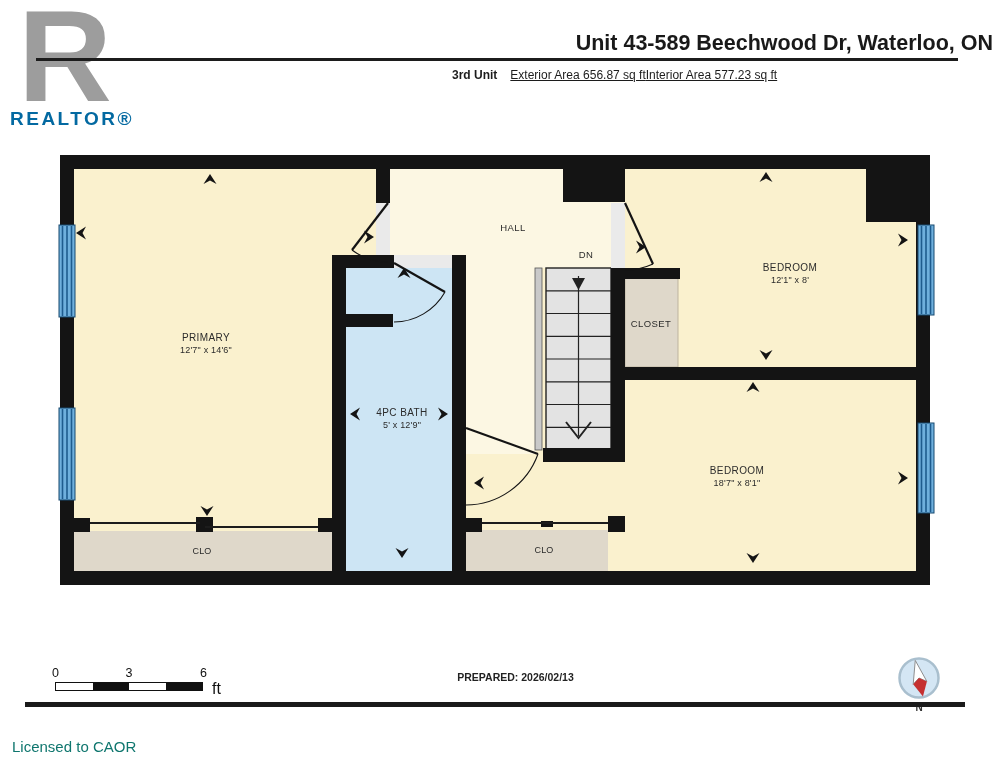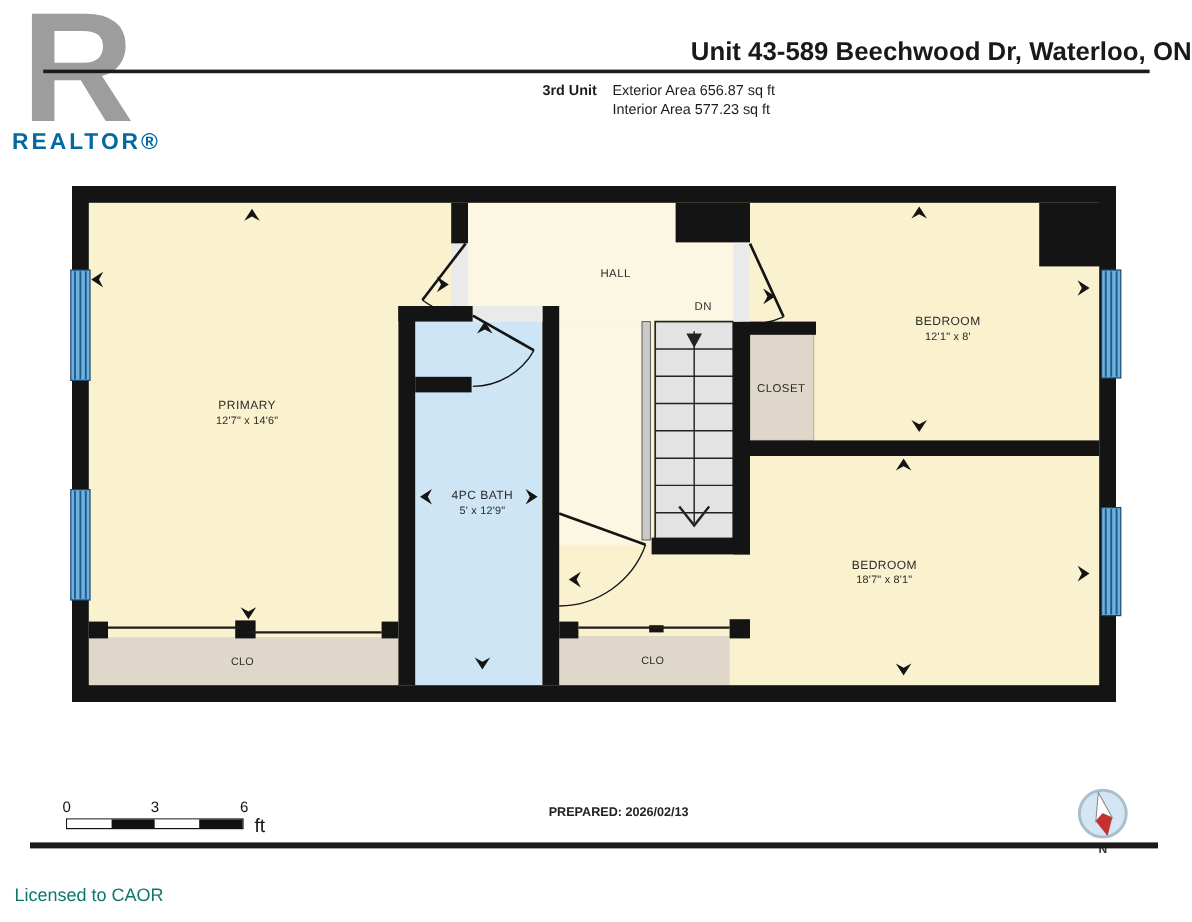--- a/index.html
+++ b/index.html
@@ -7,21 +7,21 @@
   .page{position:absolute;inset:0;}
 
   
   .logo{position:absolute;left:14px;top:4px;width:120px;height:130px;}
   .logo-r{position:absolute;left:4px;top:2px;font-size:130px;line-height:0.78;font-weight:700;color:#9d9d9d;}
   .logo-word{position:absolute;left:-4px;top:104px;font-size:19px;letter-spacing:2.5px;color:#0369a1;font-weight:700;}
   .page-title{position:absolute;left:0;right:0;top:31px;text-align:right;font-size:21.5px;font-weight:700;color:#191919;}
   .title-rule{position:absolute;left:36px;top:58px;width:922px;height:3px;background:#1c1c1c;}
   .subheader{position:absolute;left:452px;top:68px;display:flex;gap:13px;font-size:12px;color:#1c1c1c;}
   .subheader .floor{font-weight:700;white-space:nowrap;}
-  .subheader .areas{display:flex;flex-direction:column;line-height:15.5px;white-space:nowrap;}
+  .subheader .areas{display:flex;flex-direction:row;line-height:15.5px;white-space:nowrap;text-decoration:underline;}
 
   
   svg.plan{position:absolute;left:0;top:0;width:993px;height:768px;}
   svg.plan text{font-family:"Liberation Sans",sans-serif;fill:#2b2b2b;}
   .room-name{font-size:10px;letter-spacing:0.4px;}
   .room-dims{font-size:9px;letter-spacing:0.2px;}
   .small-label{font-size:9.5px;letter-spacing:0.4px;}
 
   
   .scalebar{position:absolute;left:55px;top:666px;width:148px;}

